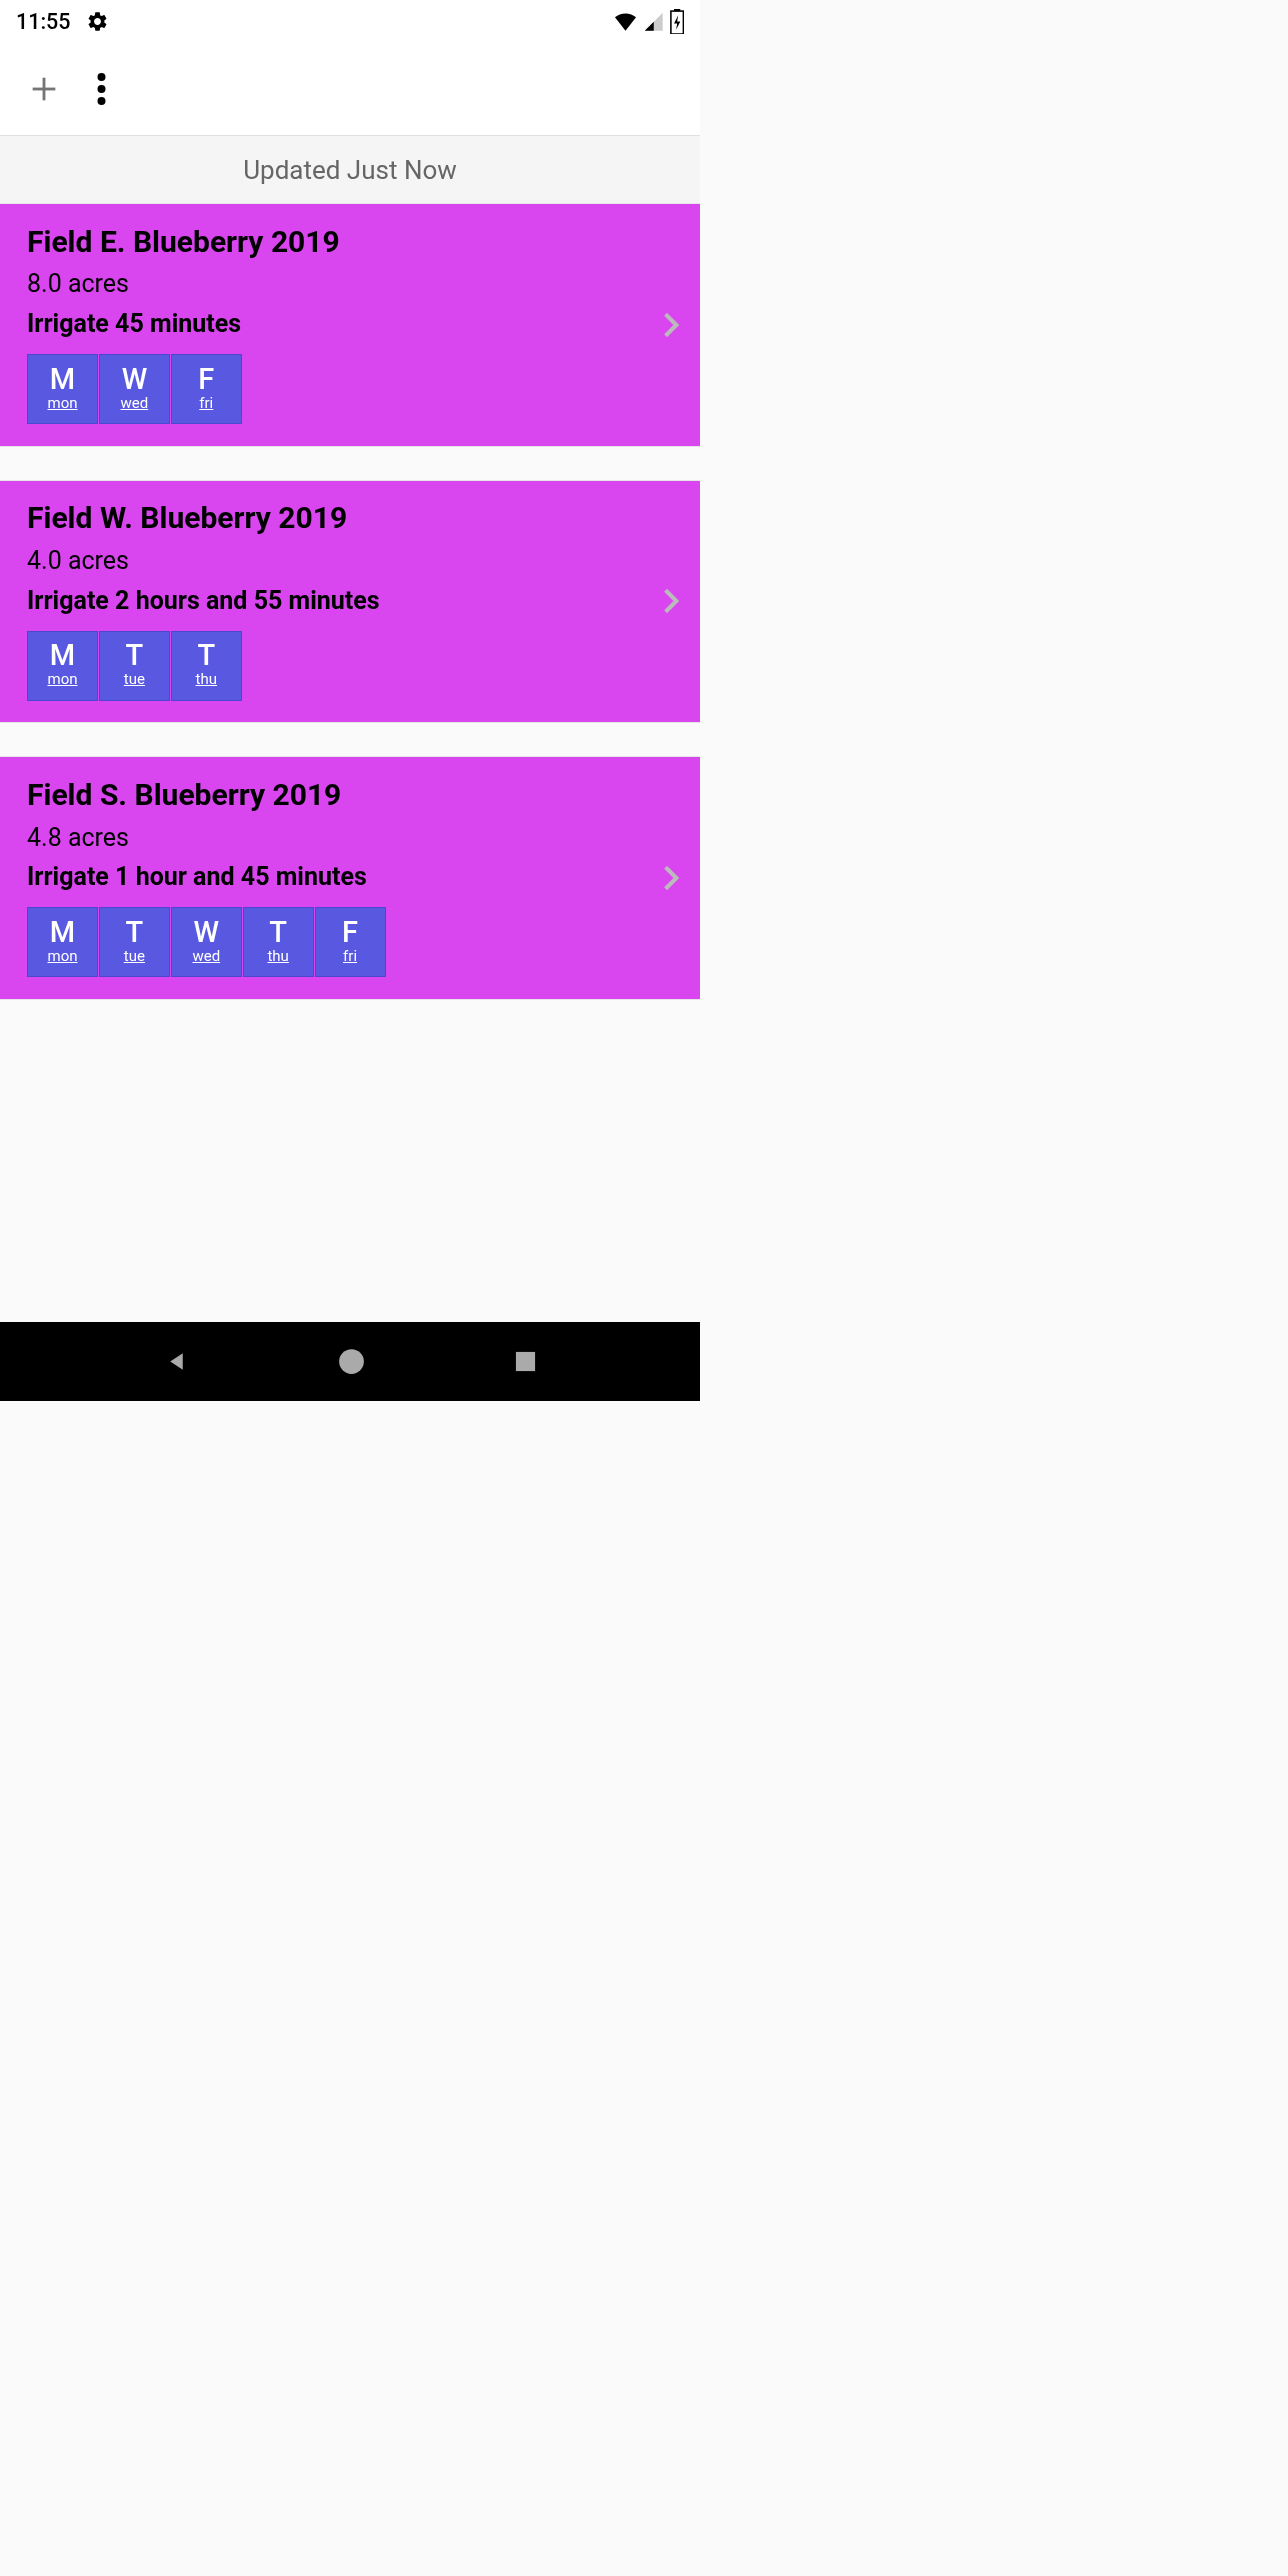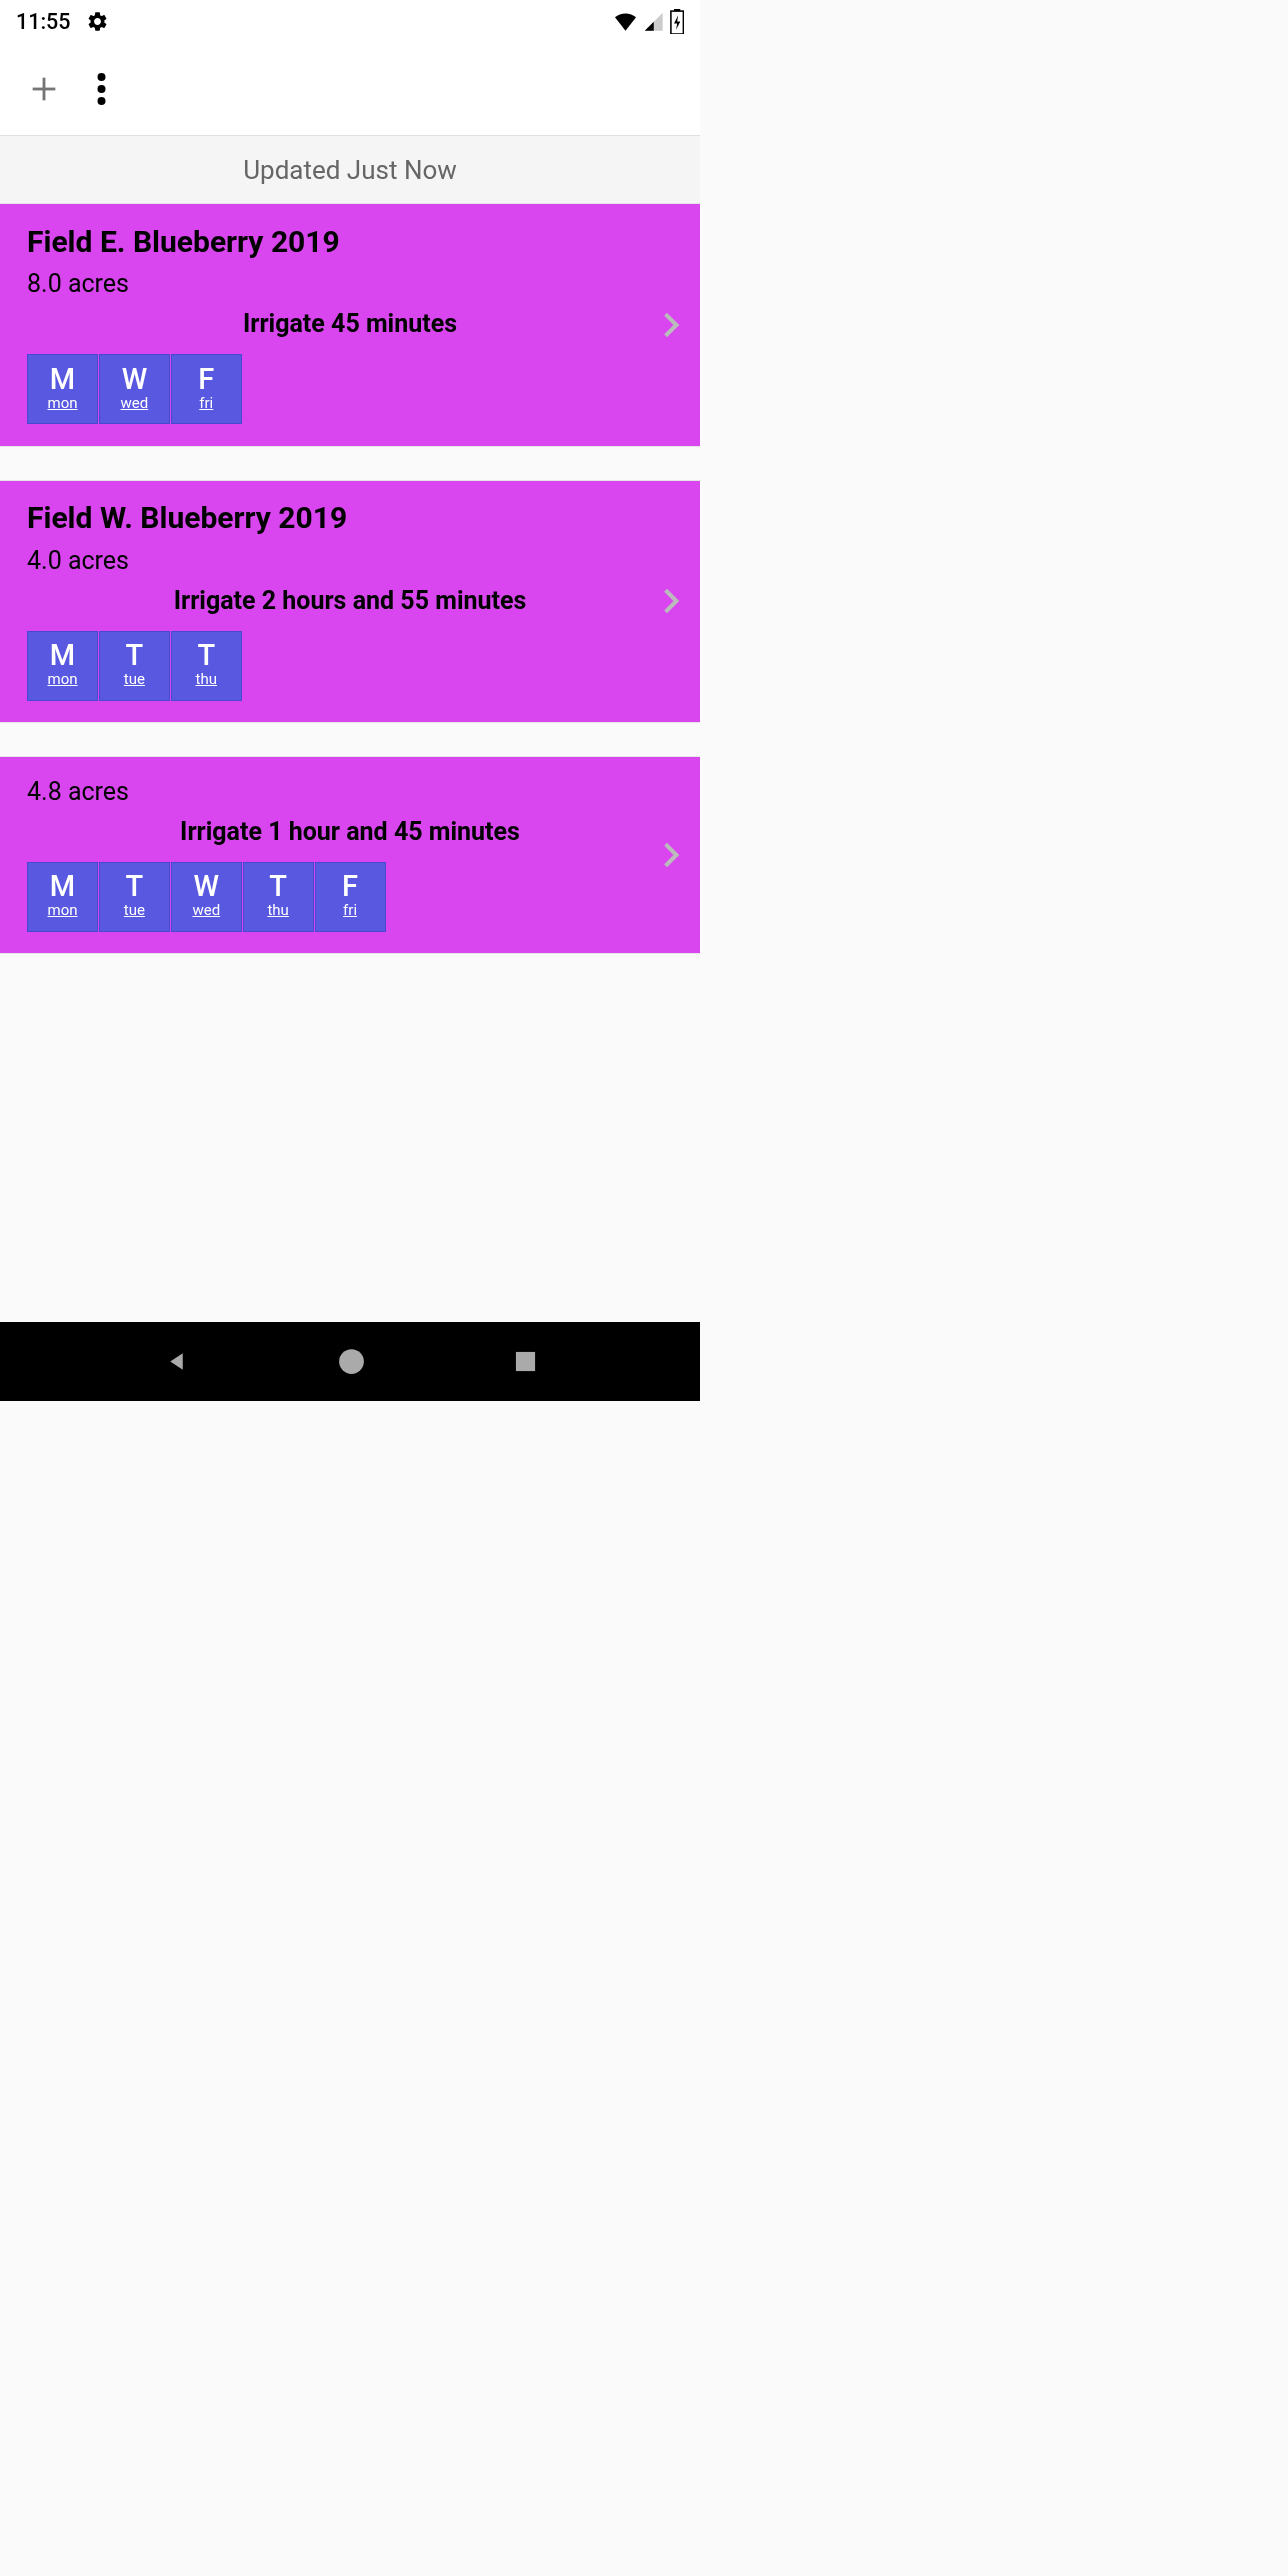--- a/index.html
+++ b/index.html
@@ -87,21 +87,20 @@
     .field-acres {
       font-size: 25px;
       color: #000;
       margin-bottom: 10.7px;
     }
     .field-irrigate {
       font-size: 25px;
       font-weight: 700;
       color: #000;
       margin-bottom: 16px;
-      text-align: center;
     }
     .chevron-right {
       position: absolute;
       right: 19.7px;
       top: 50%;
       transform: translateY(-50%);
     }
     .day-chips {
       display: flex;
       gap: 0.9px;
@@ -246,20 +245,21 @@
             <div class="day-name">tue</div>
           </div>
           <div class="day-chip">
             <div class="day-letter">T</div>
             <div class="day-name">thu</div>
           </div>
         </div>
       </div>
       <div class="field-spacer"></div>
       <div class="field-card">
+        <div class="field-name">Field S. Blueberry 2019</div>
         <div class="field-acres">4.8 acres</div>
         <div class="field-irrigate">Irrigate 1 hour and 45 minutes</div>
         <span class="chevron-right">
           <svg class="icon-svg" width="18" height="27" viewBox="0 0 12 20" fill="none" stroke="#bbb" stroke-width="3">
             <path d="M2 2l8 8-8 8"></path>
           </svg>
         </span>
         <div class="day-chips">
           <div class="day-chip">
             <div class="day-letter">M</div>

